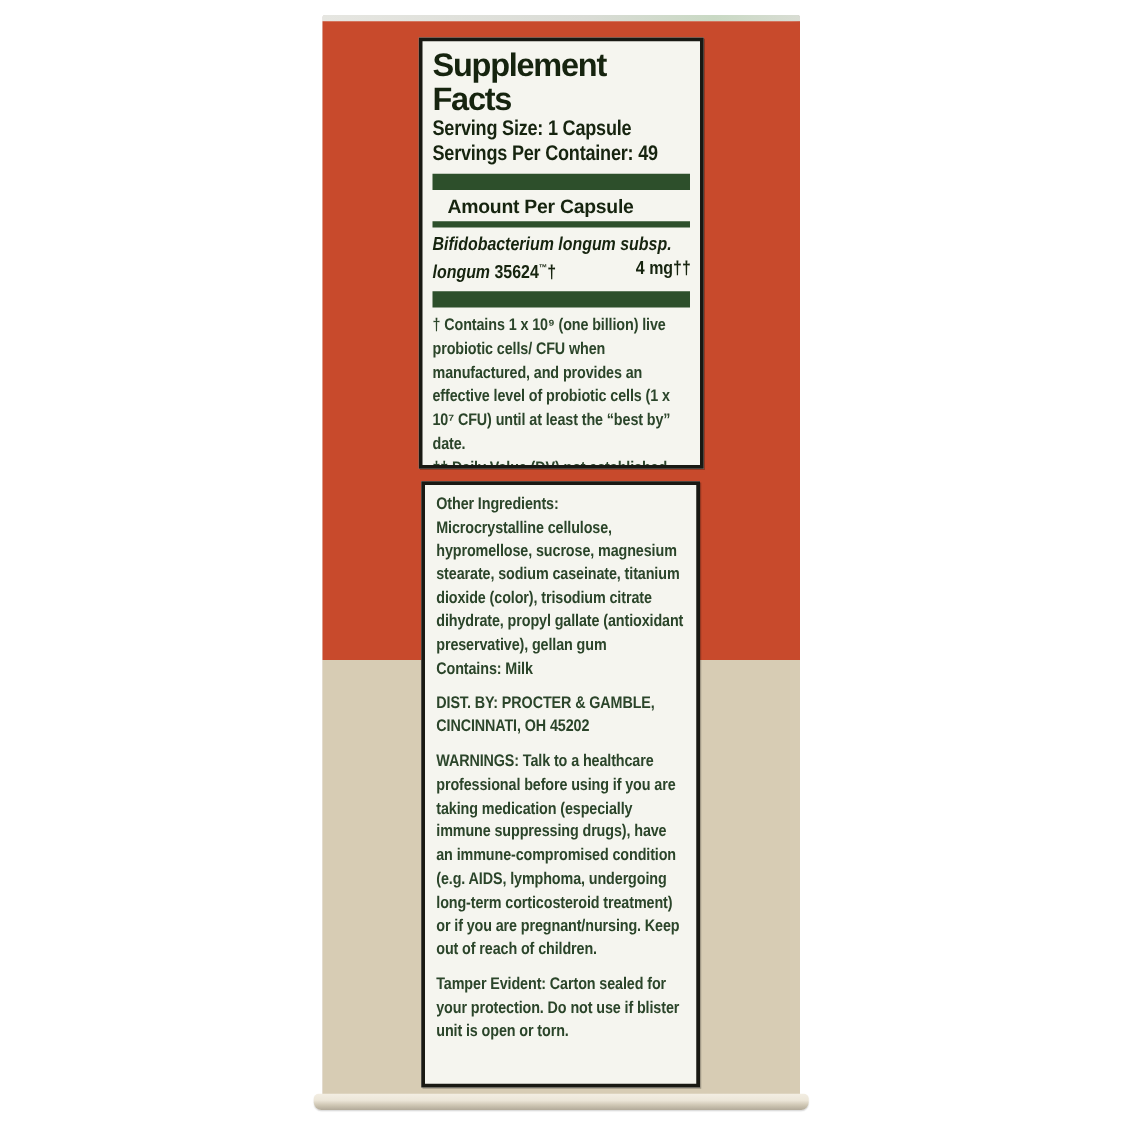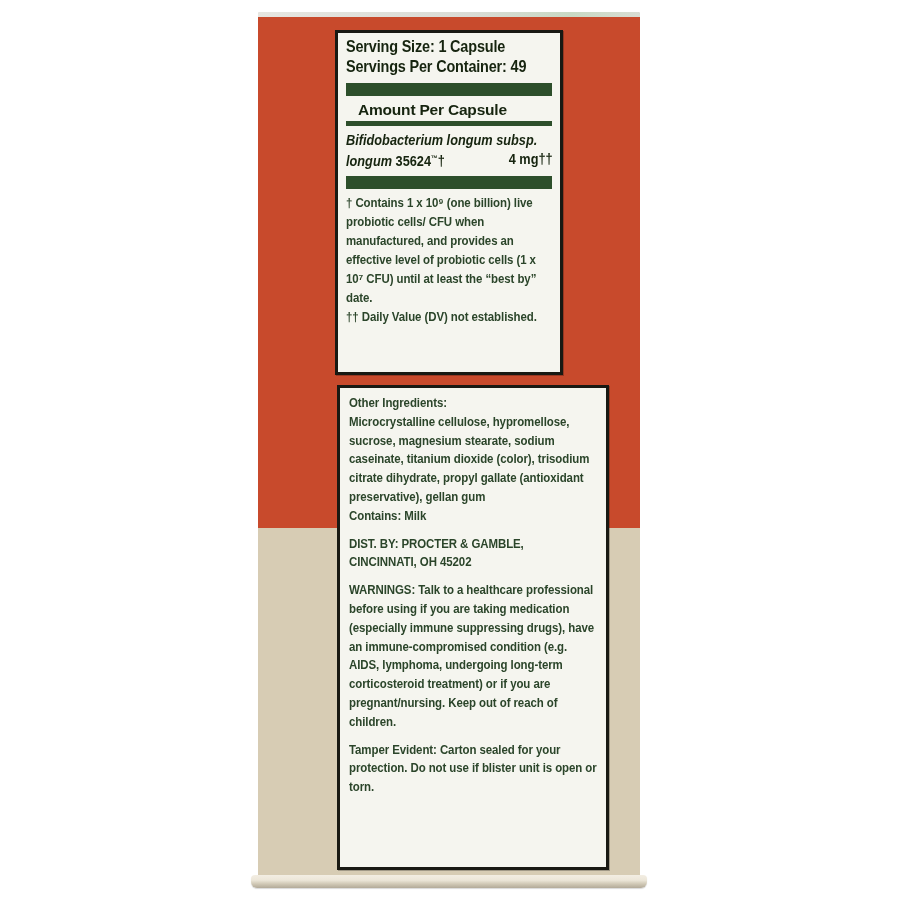--- a/index.html
+++ b/index.html
@@ -28,21 +28,21 @@
     box-shadow:0 1px 1px rgba(0,0,0,.15);
   }
 
   
   .panel{
     position:absolute;box-sizing:border-box;background:var(--panel-bg,#f5f5ef);
     border:3px solid #191913;overflow:hidden;
     box-shadow:1px 1px 0 rgba(0,0,0,.25);
   }
   .panel1{left:77px;top:18px;width:228px;height:345px;padding:4px 8px;}
-  .panel2{left:79px;top:373px;width:272px;height:485px;padding:6px 9px;}
+  .panel2{left:79px;top:373px;width:223px;height:485px;padding:6px 9px;}
 
   .cond{width:118%;transform:scaleX(0.85);transform-origin:0 0;}
 
   
   .sf-title{
     font-size:26px;line-height:27px;font-weight:bold;letter-spacing:-1px;
     color:var(--text-dark,#16240f);padding-top:2px;
   }
   .sf-line{
     font-size:17px;line-height:20px;font-weight:bold;letter-spacing:-0.2px;
@@ -75,20 +75,21 @@
 <body>
 
 <div class="page">
   <div class="carton">
     <div class="carton-top-edge"></div>
     <div class="carton-orange"></div>
     <div class="carton-tan"></div>
     <div class="carton-flap"></div>
 
     <div class="panel panel1">
+      <div class="sf-title">Supplement Facts</div>
       <div class="sf-line cond">Serving Size: 1 Capsule</div>
       <div class="sf-line cond">Servings Per Container: 49</div>
       <div class="bar-thick"></div>
       <div class="sf-amount">Amount Per Capsule</div>
       <div class="bar-thin"></div>
       <div class="ingredient cond">
         <div class="ing-l1"><i>Bifidobacterium longum subsp.</i></div>
         <div class="ing-l2">
           <span><i>longum</i><span> 35624</span><span class="sup">™</span><span>†</span></span>
           <span class="ing-amt">4 mg††</span>

